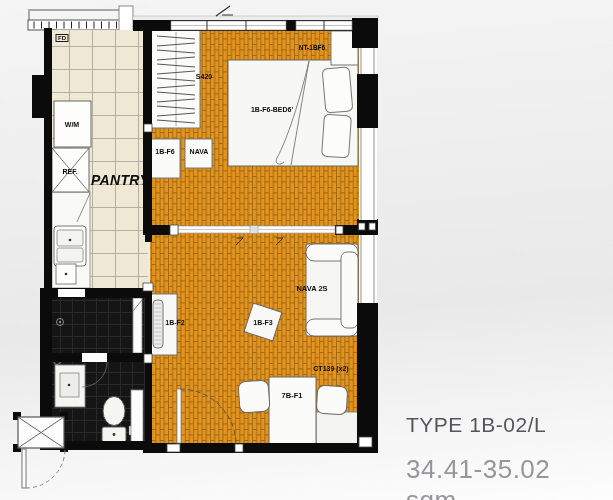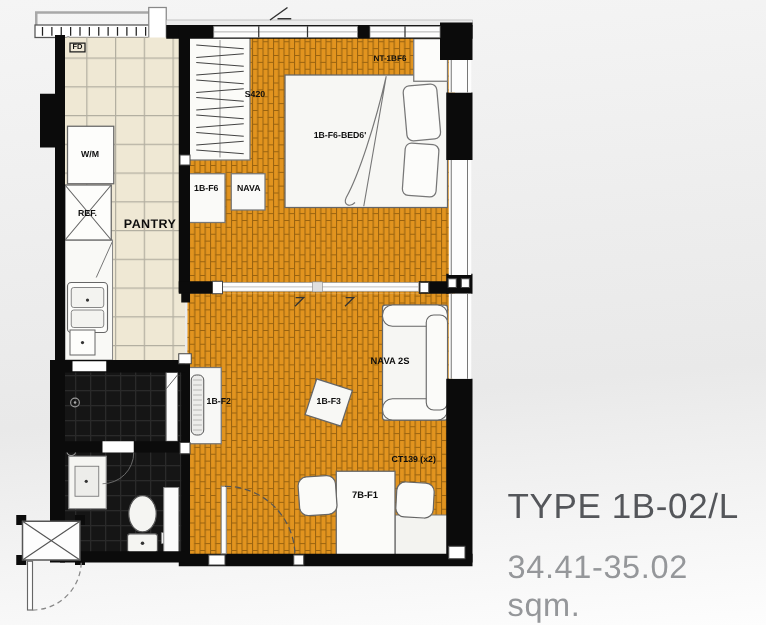--- a/index.html
+++ b/index.html
@@ -7,26 +7,26 @@
     position:relative;width:613px;height:500px;overflow:hidden;
     background:linear-gradient(175deg,#f5f5f5 0%,#ededed 40%,#e9e9e9 62%,#f4f4f4 82%,#fdfdfd 100%);
     font-family:"Liberation Sans",sans-serif;
   }
   .stage svg{position:absolute;left:0;top:0;}
   .plbl{
     position:absolute;transform:translate(-50%,-50%);
     font:bold 7px/1 "Liberation Sans",sans-serif;
     color:#0d0d0d;white-space:nowrap;
   }
-  .s9{font-size:10px;letter-spacing:.3px;}
+  .s9{font-size:14px;letter-spacing:.3px;font-style:italic;}
   .s75{font-size:7.5px;}
   .s65{font-size:6.5px;}
   .chip{font-size:6px;border:1px solid #1c1c1c;padding:0 1.5px;background:rgba(240,234,216,.55);}
   .title{position:absolute;left:406px;top:389px;}
-  .t1{font-size:28px;color:#54565a;letter-spacing:.5px;}
+  .t1{font-size:21px;color:#54565a;letter-spacing:.5px;margin-top:24px;}
   .t2{font-size:26px;color:#95979a;margin-top:17px;letter-spacing:.5px;}
 </style>
 </head>
 <body>
 
 <div class="stage">
 
 <svg width="613" height="500" viewBox="0 0 613 500">
   <defs>
     <pattern id="pBrick" width="8.4" height="11" patternUnits="userSpaceOnUse">

